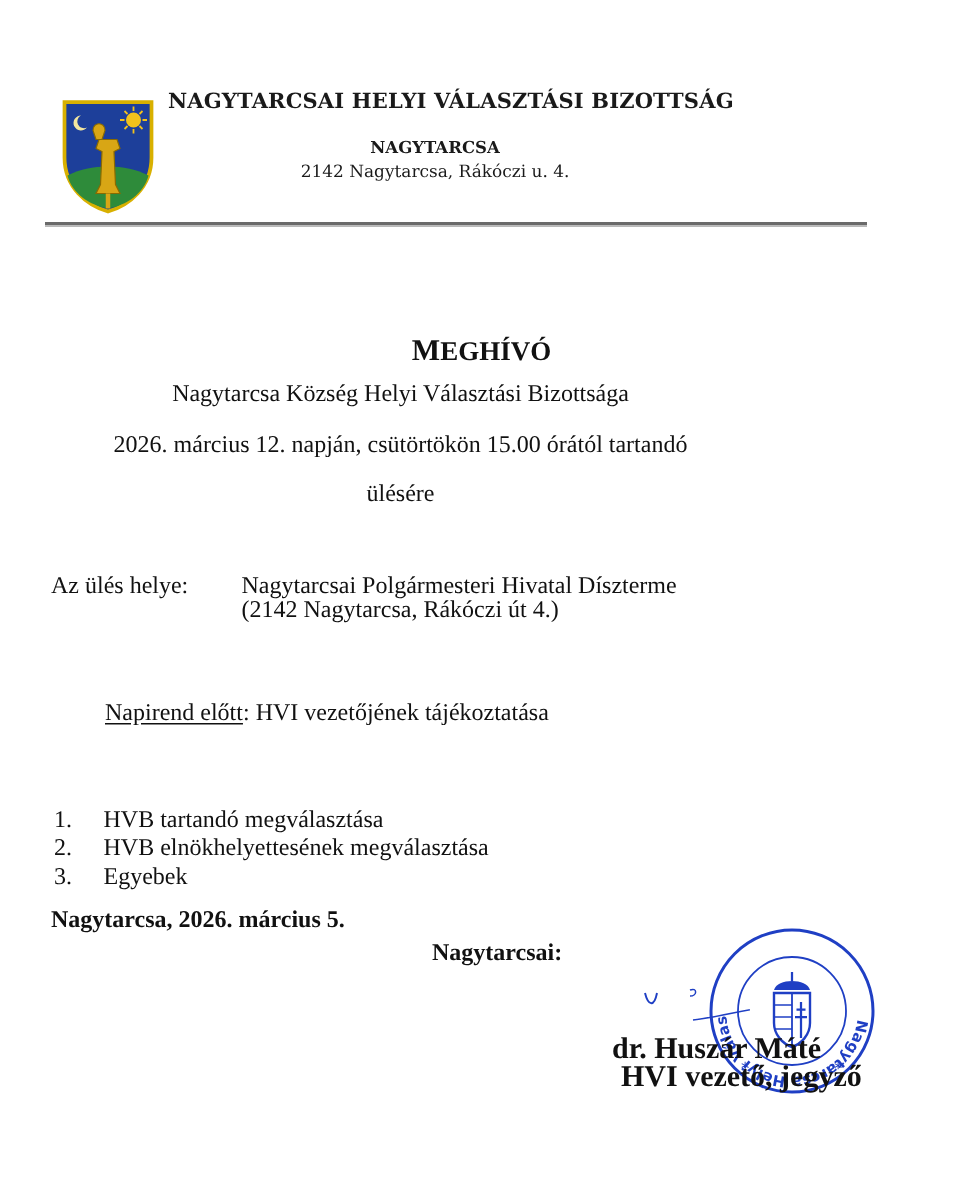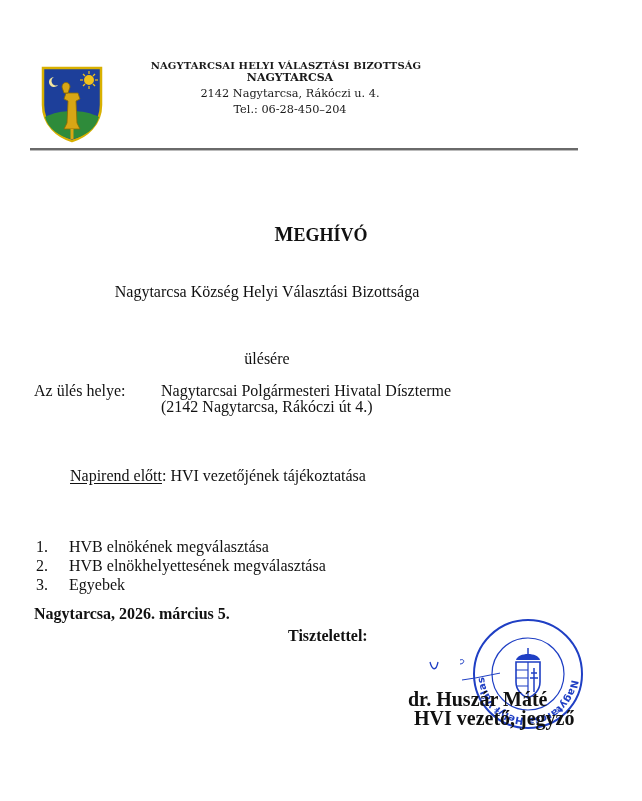--- a/index.html
+++ b/index.html
@@ -2,29 +2,29 @@
 <html><head>
 <meta charset="utf-8">
 <style>
   html, body { margin: 0; padding: 0; background: #ffffff; }
   body { width: 642px; height: 801px; position: relative; overflow: hidden; color: #111; }
   .page { position: absolute; left: 0; top: 0; width: 642px; height: 801px; background: #fff; }
 
   .crest { position: absolute; left: 40px; top: 65px; width: 64px; height: 78px; }
   .header-text { position: absolute; left: 120px; top: 60px; width: 340px; text-align: center;
     font-family: "DejaVu Serif", serif; color: #1a1a1a; }
-  .h-org { font-weight: bold; font-size: 10px; letter-spacing: 0.1px; white-space: nowrap; margin-left: -8px; }
-  .h-town { font-weight: bold; font-size: 11px; margin-top: 0; }
+  .h-org { font-weight: bold; font-size: 14px; letter-spacing: 0.1px; white-space: nowrap; margin-left: -8px; }
+  .h-town { font-weight: bold; font-size: 11px; margin-top: 16px; }
   .h-line { font-size: 11.3px; margin-top: 3px; }
   .rule { position: absolute; left: 30px; top: 148px; width: 548px; height: 2px; background: #6a6a6a; border-bottom: 1px solid #bbb; }
 
   .serif { font-family: "Liberation Serif", serif; }
   .title { position: absolute; left: 0; width: 642px; top: 223px; text-align: center; font-weight: bold; font-size: 18px; }
   .title .big { font-size: 20px; }
-  .center-line { position: absolute; left: 0; width: 534px; text-align: center; font-size: 16px; margin-top: 29px; }
+  .center-line { position: absolute; left: 0; width: 534px; text-align: center; font-size: 16px; }
 
   .row { position: absolute; font-size: 16px; white-space: nowrap; }
   .u { text-decoration: underline; text-underline-offset: 2px; margin-left: 36px; }
   .bold { font-weight: bold; text-align: right; }
 
   .agenda { position: absolute; left: 36px; top: 537px; font-size: 16px; }
   .agenda-item { height: 19px; line-height: 19px; white-space: nowrap; }
   .agenda-item .num { display: inline-block; width: 33px; }
 
   .stamp { position: absolute; left: 472px; top: 618px; width: 112px; height: 112px; }
@@ -55,46 +55,46 @@
       <path d="M26 28 H38 L40 34 L36 36 L37 58 L40 64 H24 L27 58 L28 36 L24 34 Z" fill="#d8a615" stroke="#8a6a00" stroke-width="0.8"></path>
       <rect x="30.5" y="64" width="3" height="10" fill="#d8a615"></rect>
       <path d="M22 22 C22 16 30 16 30 22 L28 28 H24 Z" fill="#d8a615" stroke="#8a6a00" stroke-width="0.8"></path>
     </svg>
   </div>
 
   <div class="header-text">
     <div class="h-org">NAGYTARCSAI HELYI VÁLASZTÁSI BIZOTTSÁG</div>
     <div class="h-town">NAGYTARCSA</div>
     <div class="h-line">2142 Nagytarcsa, Rákóczi u. 4.</div>
-    <div class="h-line">Tel.: 06-28-450–204</div>
   </div>
   <div class="rule"></div>
 
   <div class="title serif">
     <span class="big">M</span><span>EGHÍVÓ</span>
   </div>
   <div class="center-line serif" style="top:254px;">Nagytarcsa Község Helyi Választási Bizottsága</div>
+  <div class="center-line serif" style="top:288px;">2026. március 12. napján, csütörtökön 15.00 órától tartandó</div>
   <div class="center-line serif" style="top:321px;">ülésére</div>
 
   <div class="row serif" style="left:34px; top:382px;">Az ülés helye:</div>
   <div class="row serif" style="left:161px; top:382px;">Nagytarcsai Polgármesteri Hivatal Díszterme</div>
   <div class="row serif" style="left:161px; top:398px;">(2142 Nagytarcsa, Rákóczi út 4.)</div>
 
   <div class="row serif" style="left:34px; top:467px;">
     <span class="u">Napirend előtt</span><span>:</span><span> HVI vezetőjének tájékoztatása</span>
   </div>
 
   <div class="agenda serif">
-    <div class="agenda-item"><span class="num">1.</span><span>HVB elnökének megválasztása</span></div>
+    <div class="agenda-item"><span class="num">1.</span><span>HVB tartandó megválasztása</span></div>
     <div class="agenda-item"><span class="num">2.</span><span>HVB elnökhelyettesének megválasztása</span></div>
     <div class="agenda-item"><span class="num">3.</span><span>Egyebek</span></div>
   </div>
 
   <div class="row serif bold" style="left:34px; top:605px;">Nagytarcsa, 2026. március 5.</div>
-  <div class="row serif bold" style="left:288px; top:627px;">Tisztelettel:</div>
+  <div class="row serif bold" style="left:288px; top:627px;">Nagytarcsai:</div>
 
   <div class="stamp">
     <svg width="112" height="112" viewBox="0 0 112 112">
       <defs>
         <path id="stampArc" d="M 56 56 m -44 0 a 44 44 0 1 1 88 0 a 44 44 0 1 1 -88 0"></path>
       </defs>
       <circle cx="56" cy="56" r="54" fill="none" stroke="#1f3fc4" stroke-width="2"></circle>
       <circle cx="56" cy="56" r="36" fill="none" stroke="#1f3fc4" stroke-width="1.2"></circle>
       <text font-family="DejaVu Sans, sans-serif" font-size="10" fill="#1f3fc4" font-weight="bold">
         <textPath href="#stampArc" startOffset="52%">Nagytarcsa Helyi Választási Iroda Vezetője</textPath>

